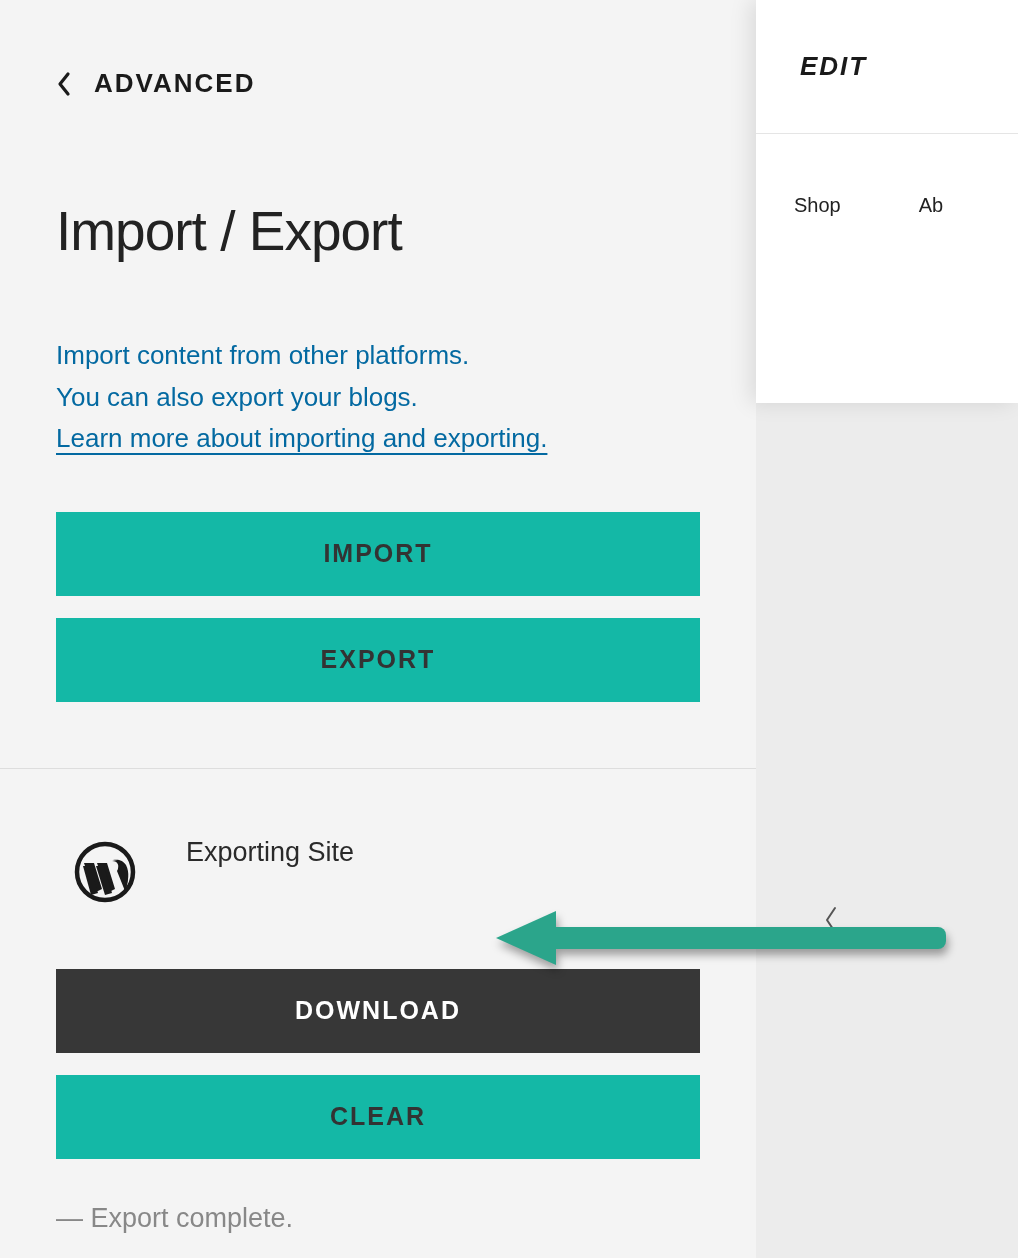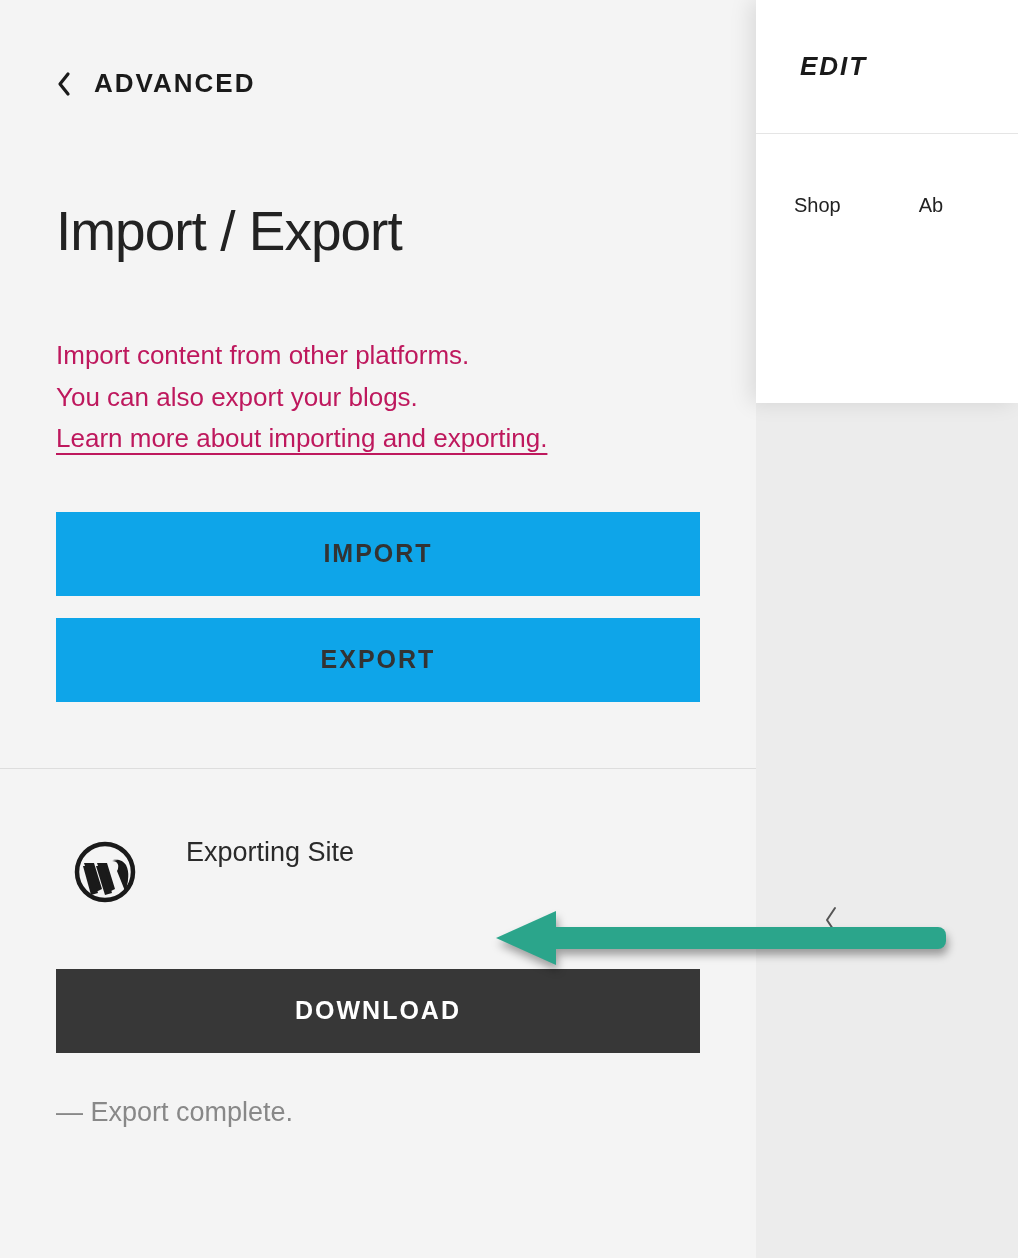--- a/index.html
+++ b/index.html
@@ -44,36 +44,36 @@
       font-size: 55px;
       font-weight: 500;
       letter-spacing: -1px;
       margin: 100px 0 16px 56px;
       color: #222;
     }
     .description {
       margin: 72px 0 0 56px;
       font-size: 26px;
       line-height: 1.6;
-      color: #be185d;
+      color: #0369a1;
     }
     .learn-link {
       text-decoration: underline;
       text-underline-offset: 6px;
       cursor: pointer;
     }
     .buttons {
       margin: 52px 56px 0 56px;
       display: flex;
       flex-direction: column;
       gap: 22px;
     }
     .btn {
       height: 84px;
-      background: #0ea5e9;
+      background: #14b8a6;
       border: none;
       font-size: 25px;
       font-weight: 600;
       letter-spacing: 2px;
       color: #333;
       cursor: pointer;
       display: flex;
       align-items: center;
       justify-content: center;
     }
@@ -207,20 +207,21 @@
           <path d="M9 25 L15 25 L24 52 L17 54 Z" fill="#1a1a1a"></path>
           <path d="M22 25 L30 25 L38 52 L31 54 Z" fill="#1a1a1a"></path>
           <path d="M38 20 C44 20 46 25 43 30 L51 50 C55 40 55 30 50 23 C46 19 41 19 38 20 Z" fill="#1a1a1a"></path>
         </svg>
       </span>
       <div class="export-title">Exporting Site</div>
     </div>
 
     <div class="export-buttons">
       <button class="btn btn-dark">DOWNLOAD</button>
+      <button class="btn">CLEAR</button>
     </div>
 
     <div class="status-text">— Export complete.</div>
   </div>
 
 </div>
 
 <div class="right-panel">
   <div class="preview-top">
     <div class="edit-bar">

